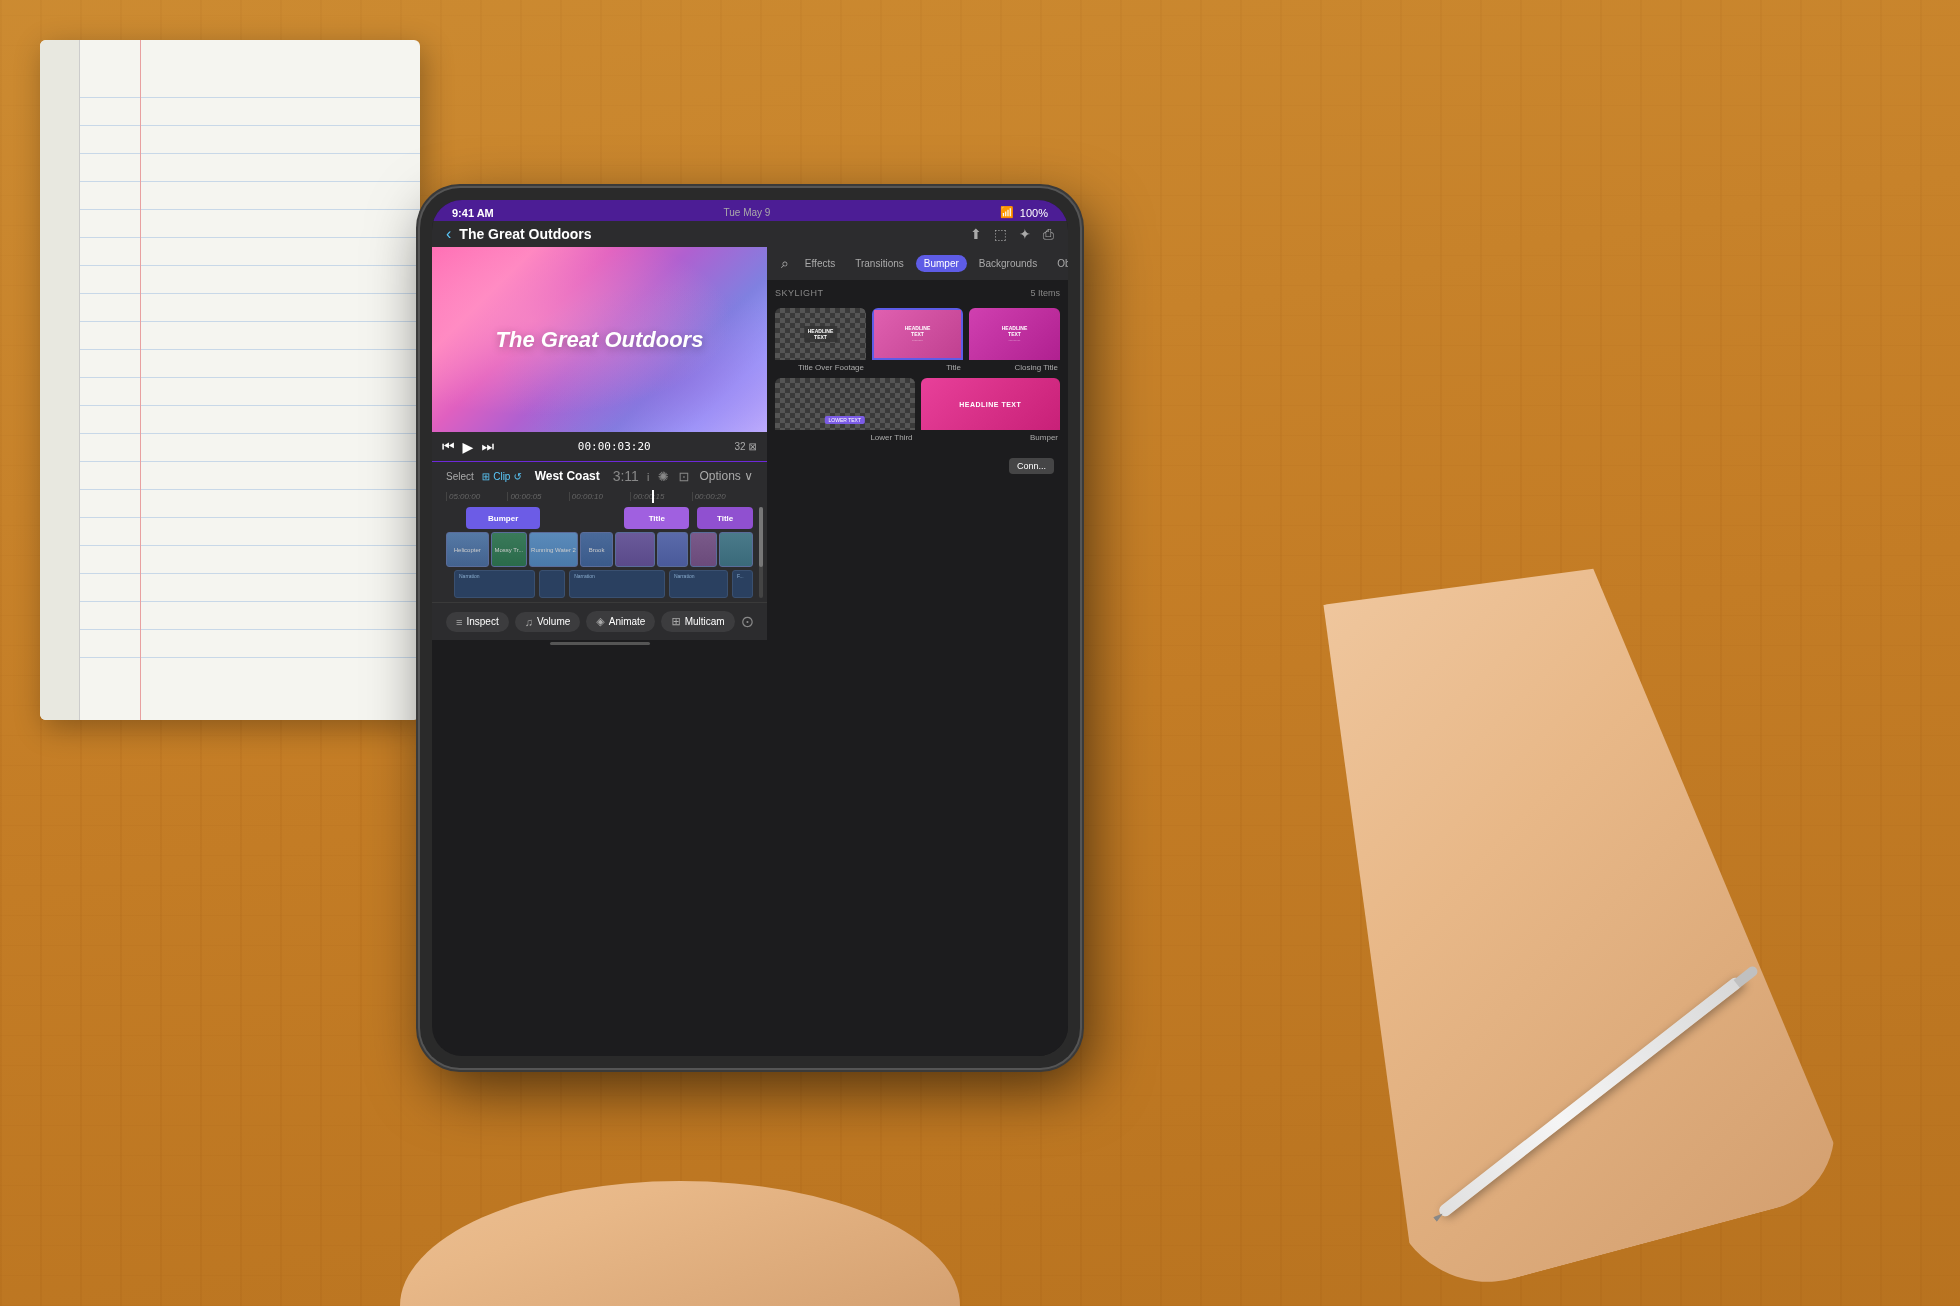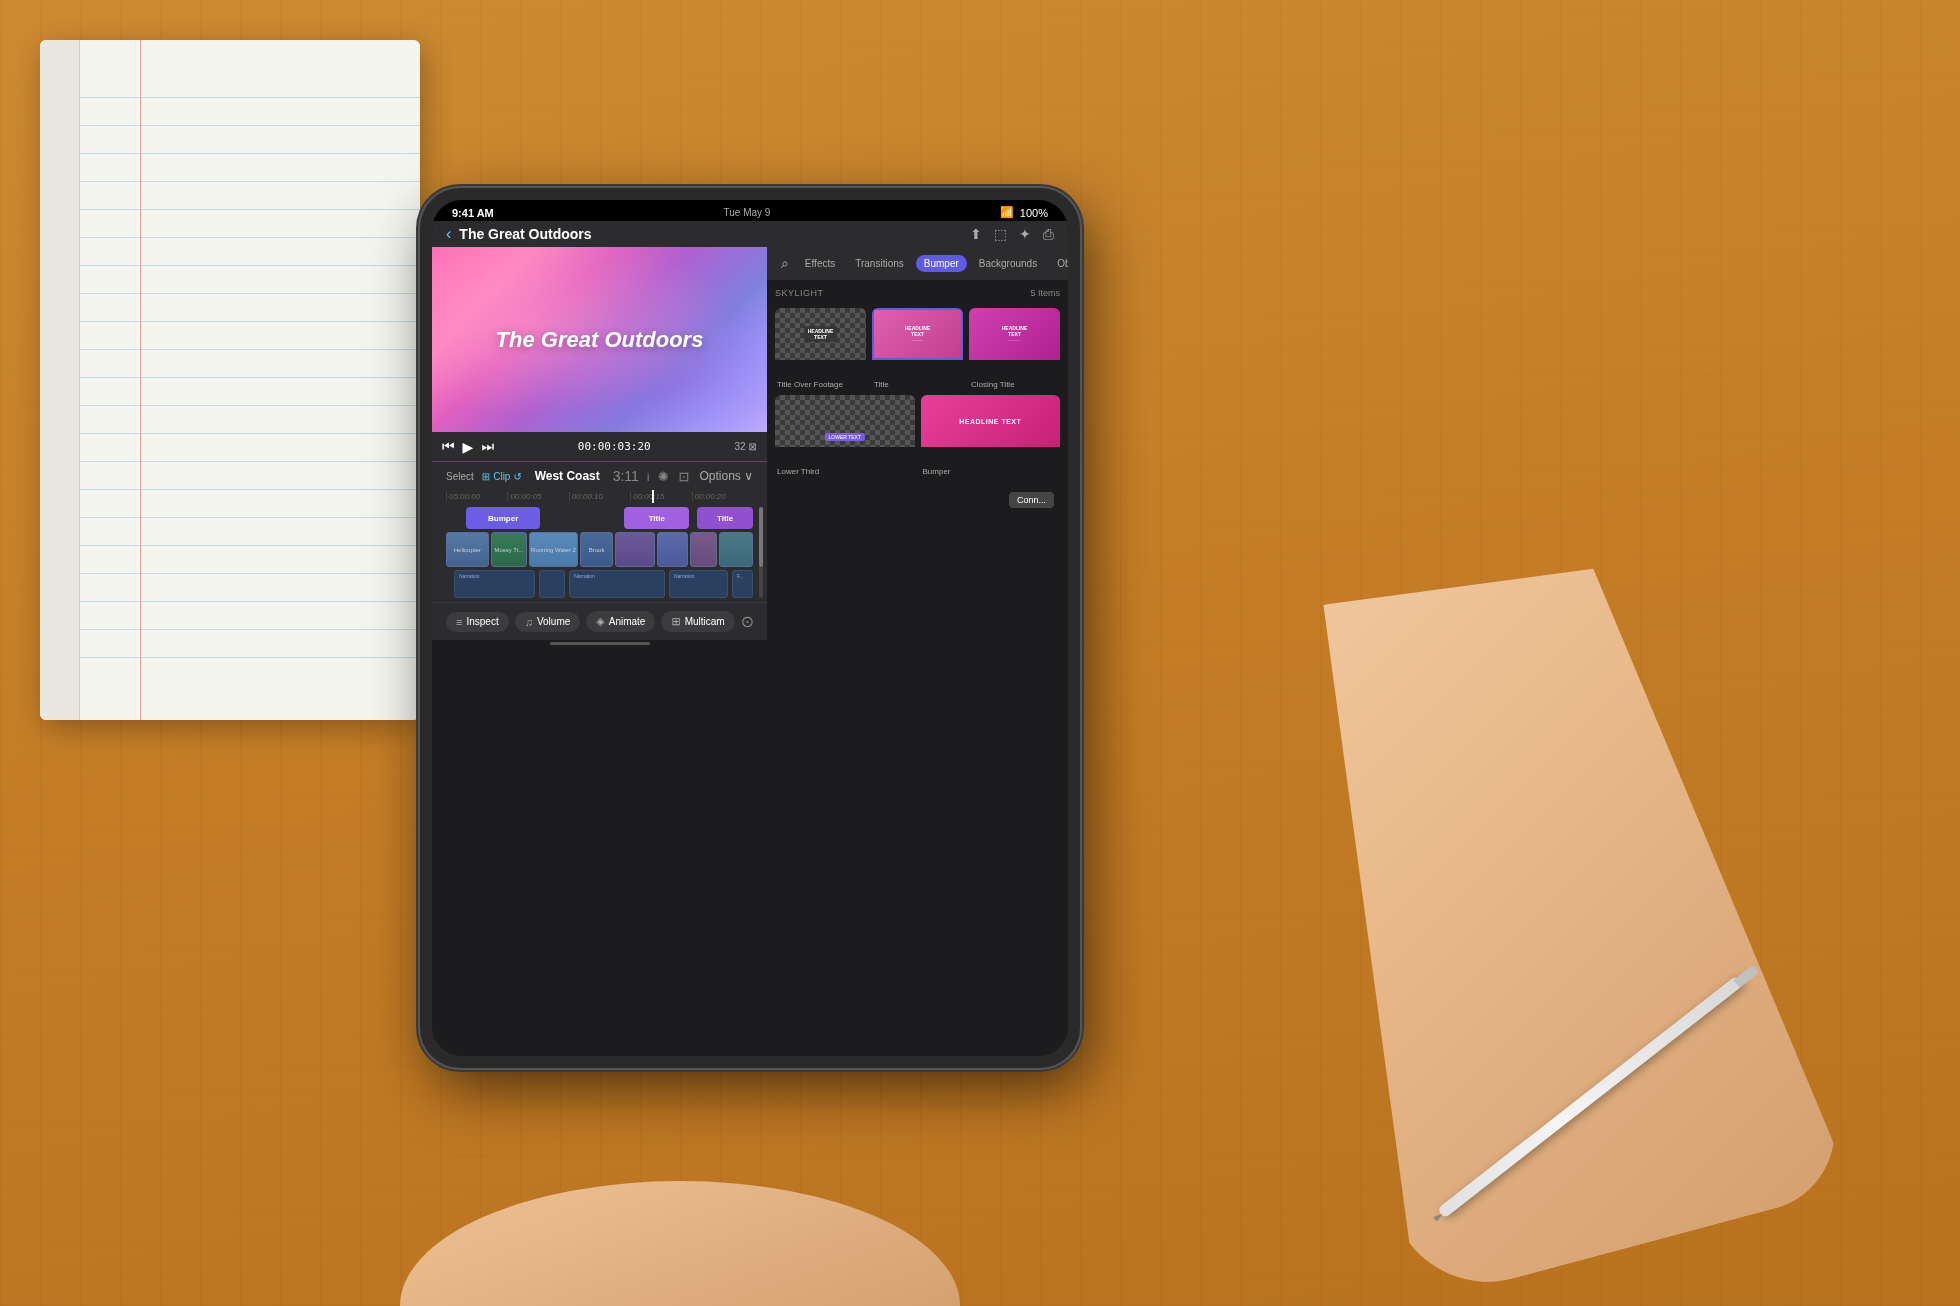--- a/index.html
+++ b/index.html
@@ -136,21 +136,21 @@
       display: flex;
       flex-direction: column;
     }
 
     
     .status-bar {
       display: flex;
       align-items: center;
       justify-content: space-between;
       padding: 6px 20px 2px;
-      background: #000000;
+      background: #4c1d95;
       flex-shrink: 0;
     }
     .status-time {
       font-size: 11px;
       color: #fff;
       font-weight: 600;
     }
     .status-right {
       display: flex;
       align-items: center;
@@ -366,22 +366,22 @@
       transform: translate(-50%, -50%);
       color: white;
       font-size: 6px;
       font-weight: 700;
       text-align: center;
       white-space: nowrap;
     }
     .thumb-label {
       font-size: 8px;
       color: #aaa;
-      padding: 20px 2px 0;
-      text-align: left;
+      padding: 3px 2px 0;
+      text-align: right;
     }
     .title-thumb.selected .title-thumb-img {
       border: 2px solid #5e5ce6;
     }
     .second-row-titles {
       display: grid;
       grid-template-columns: repeat(2, 1fr);
       gap: 6px;
       margin-top: 6px;
     }

